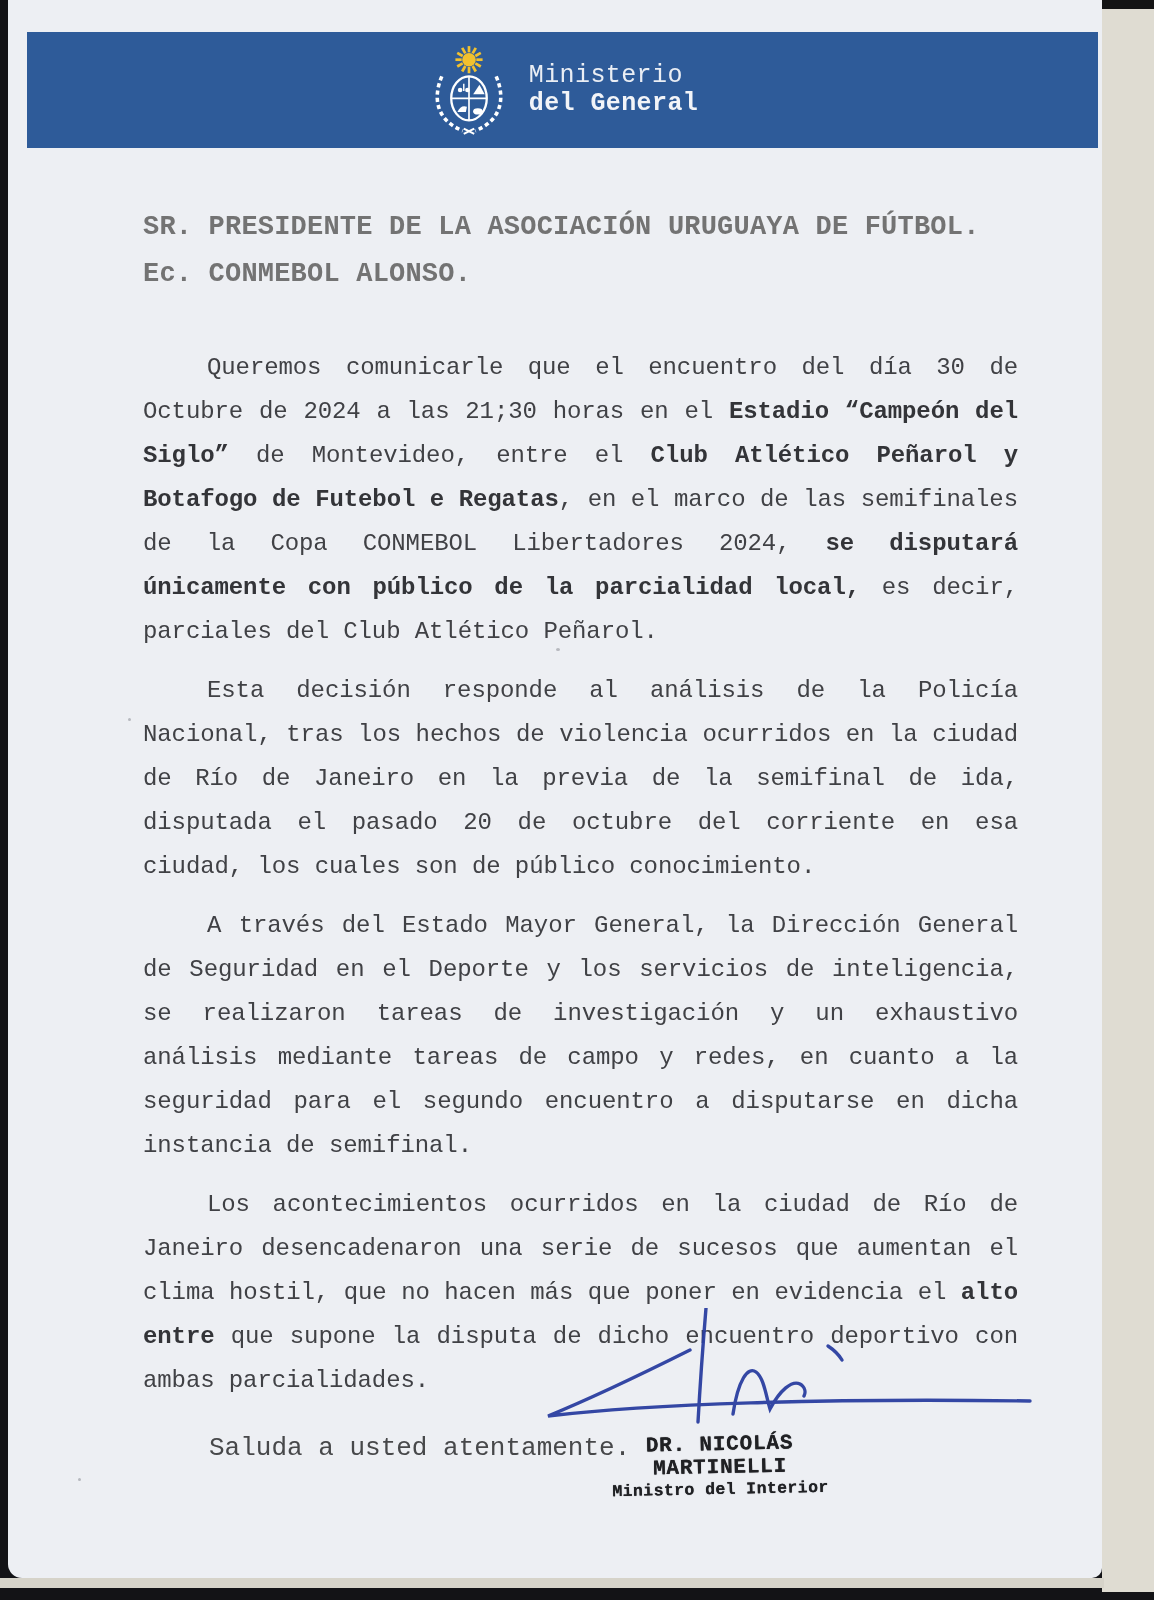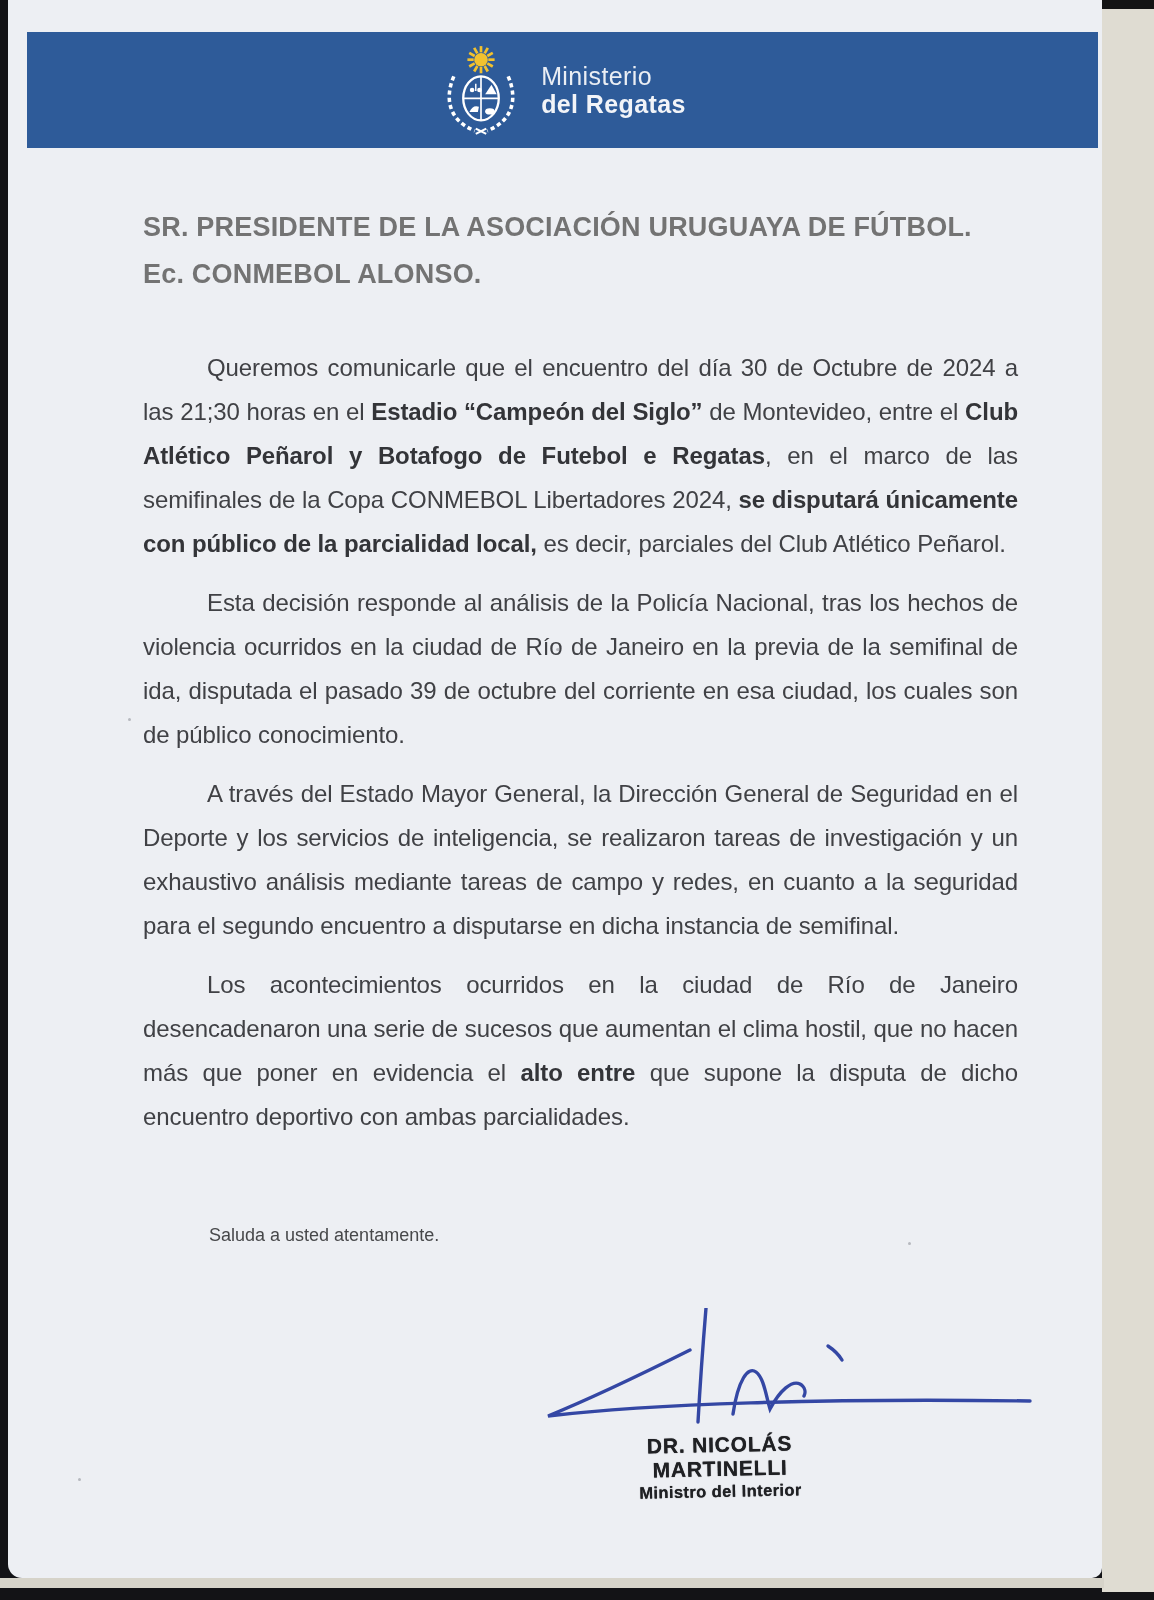--- a/index.html
+++ b/index.html
@@ -1,17 +1,17 @@
 <!DOCTYPE html>
 <html><head>
 <meta charset="utf-8">
 <style>
   html,body{margin:0;padding:0;background:#101013;}
   .scene{position:relative;width:1154px;height:1600px;overflow:hidden;
-         background:#131316;font-family:Liberation Sans, sans-serif;}
+         background:#131316;font-family:Liberation Mono, monospace;}
   
   .scan-right{position:absolute;top:0;right:0;width:52px;height:1592px;background:#dfdcd2;}
   .scan-right-top{position:absolute;top:0;right:0;width:52px;height:9px;background:#141414;}
   .bottom-sliver{position:absolute;left:0;top:1578px;width:1104px;height:10px;background:#d6d3c9;}
   
   .paper{position:absolute;left:8px;top:0;width:1094px;height:1578px;background:#edeff3;
          border-radius:0 0 10px 14px;}
   .speck{position:absolute;border-radius:50%;background:#8a8d94;opacity:.55;}
   
   .band{position:absolute;left:19px;top:32px;right:4px;height:116px;background:#2e5b99;
@@ -24,21 +24,21 @@
   .dateline{margin-top:64px;padding-left:408px;font-size:26px;color:#47484a;
             display:flex;align-items:baseline;gap:16px;white-space:nowrap;}
   .datestamp{display:inline-block;font-weight:700;font-size:31px;letter-spacing:2.5px;
              color:#2c2c2e;transform:scaleX(.92);transform-origin:left bottom;}
   .addressee{margin-top:56px;font-weight:700;font-size:27px;line-height:47px;
              color:#737373;letter-spacing:.2px;}
   .body{margin-top:48px;font-size:24px;line-height:44px;text-align:justify;color:#404145;
         letter-spacing:-.1px;}
   .body p{margin:0 0 15px 0;text-indent:64px;}
   .body .b{font-weight:700;color:#333438;}
-  .closing{margin-top:86px;padding-left:66px;font-size:18px;color:#47484a;}
+  .closing{margin-top:30px;padding-left:66px;font-size:26px;color:#47484a;}
   
   .sig-svg{position:absolute;left:528px;top:1308px;}
   .stamp{position:absolute;left:584px;top:1433px;width:272px;text-align:center;
          transform:rotate(-1.2deg);color:#202124;text-shadow:0 0 .7px #202124;}
   .stamp-name{font-weight:700;font-size:21px;letter-spacing:.8px;}
   .stamp-title{font-weight:700;font-size:16.5px;margin-top:1px;letter-spacing:.4px;}
 </style>
 </head>
 <body>
 
@@ -81,34 +81,34 @@
           <line x1="35" y1="38" x2="35" y2="45" stroke-width="1.4"></line>
           <circle cx="31.5" cy="44" r="2.2" stroke="none"></circle>
           <circle cx="38.5" cy="44" r="2.2" stroke="none"></circle>
           <polygon points="44,48 50,39 55,48" stroke="none"></polygon>
           <path d="M29,65 q3,-7 9,-5 l-1,5 z" stroke="none"></path>
           <ellipse cx="48.5" cy="64.5" rx="4.6" ry="3" stroke="none"></ellipse>
         </g>
       </svg>
       <div class="ministry">
         <div class="l1">Ministerio</div>
-        <div class="l2">del Regatas</div>
+        <div class="l2">del General</div>
       </div>
     </div>
 
     <div class="content">
 
       <div class="addressee">
         <div>SR.  PRESIDENTE DE LA ASOCIACIÓN URUGUAYA DE FÚTBOL.</div>
         <div>Ec. CONMEBOL ALONSO.</div>
       </div>
 
       <div class="body">
           <p><span>Queremos comunicarle que el encuentro del día 30 de Octubre de 2024 a las 21;30 horas en el </span><span class="b">Estadio “Campeón del Siglo”</span><span> de Montevideo, entre el </span><span class="b">Club Atlético Peñarol y Botafogo de Futebol e Regatas</span><span>, en el marco de las semifinales de la Copa CONMEBOL Libertadores 2024, </span><span class="b">se disputará únicamente con público de la parcialidad local,</span><span> es decir, parciales del Club Atlético Peñarol.</span></p>
-          <p><span>Esta decisión responde al análisis de la Policía Nacional, tras los hechos de violencia ocurridos en la ciudad de Río de Janeiro en la previa de la semifinal de ida, disputada el pasado 39 de octubre del corriente en esa ciudad, los cuales son de público conocimiento.</span></p>
+          <p><span>Esta decisión responde al análisis de la Policía Nacional, tras los hechos de violencia ocurridos en la ciudad de Río de Janeiro en la previa de la semifinal de ida, disputada el pasado 20 de octubre del corriente en esa ciudad, los cuales son de público conocimiento.</span></p>
           <p><span>A través del Estado Mayor General, la Dirección General de Seguridad en el Deporte y los servicios de inteligencia, se realizaron tareas de investigación y un exhaustivo análisis mediante tareas de campo y redes, en cuanto a la seguridad para el segundo encuentro a disputarse en dicha instancia de semifinal.</span></p>
           <p><span>Los acontecimientos ocurridos en la ciudad de Río de Janeiro desencadenaron una serie de sucesos que aumentan el clima hostil, que no hacen más que poner en evidencia el </span><span class="b">alto entre</span><span> que supone la disputa de dicho encuentro deportivo con ambas parcialidades.</span></p>
         </div>
 
       <div class="closing">Saluda a usted atentamente.</div>
     </div>
 
     <div class="speck" style="left:120px;top:718px;width:3px;height:3px;"></div>
     <div class="speck" style="left:548px;top:648px;width:4px;height:3px;"></div>
     <div class="speck" style="left:900px;top:1242px;width:3px;height:3px;"></div>

